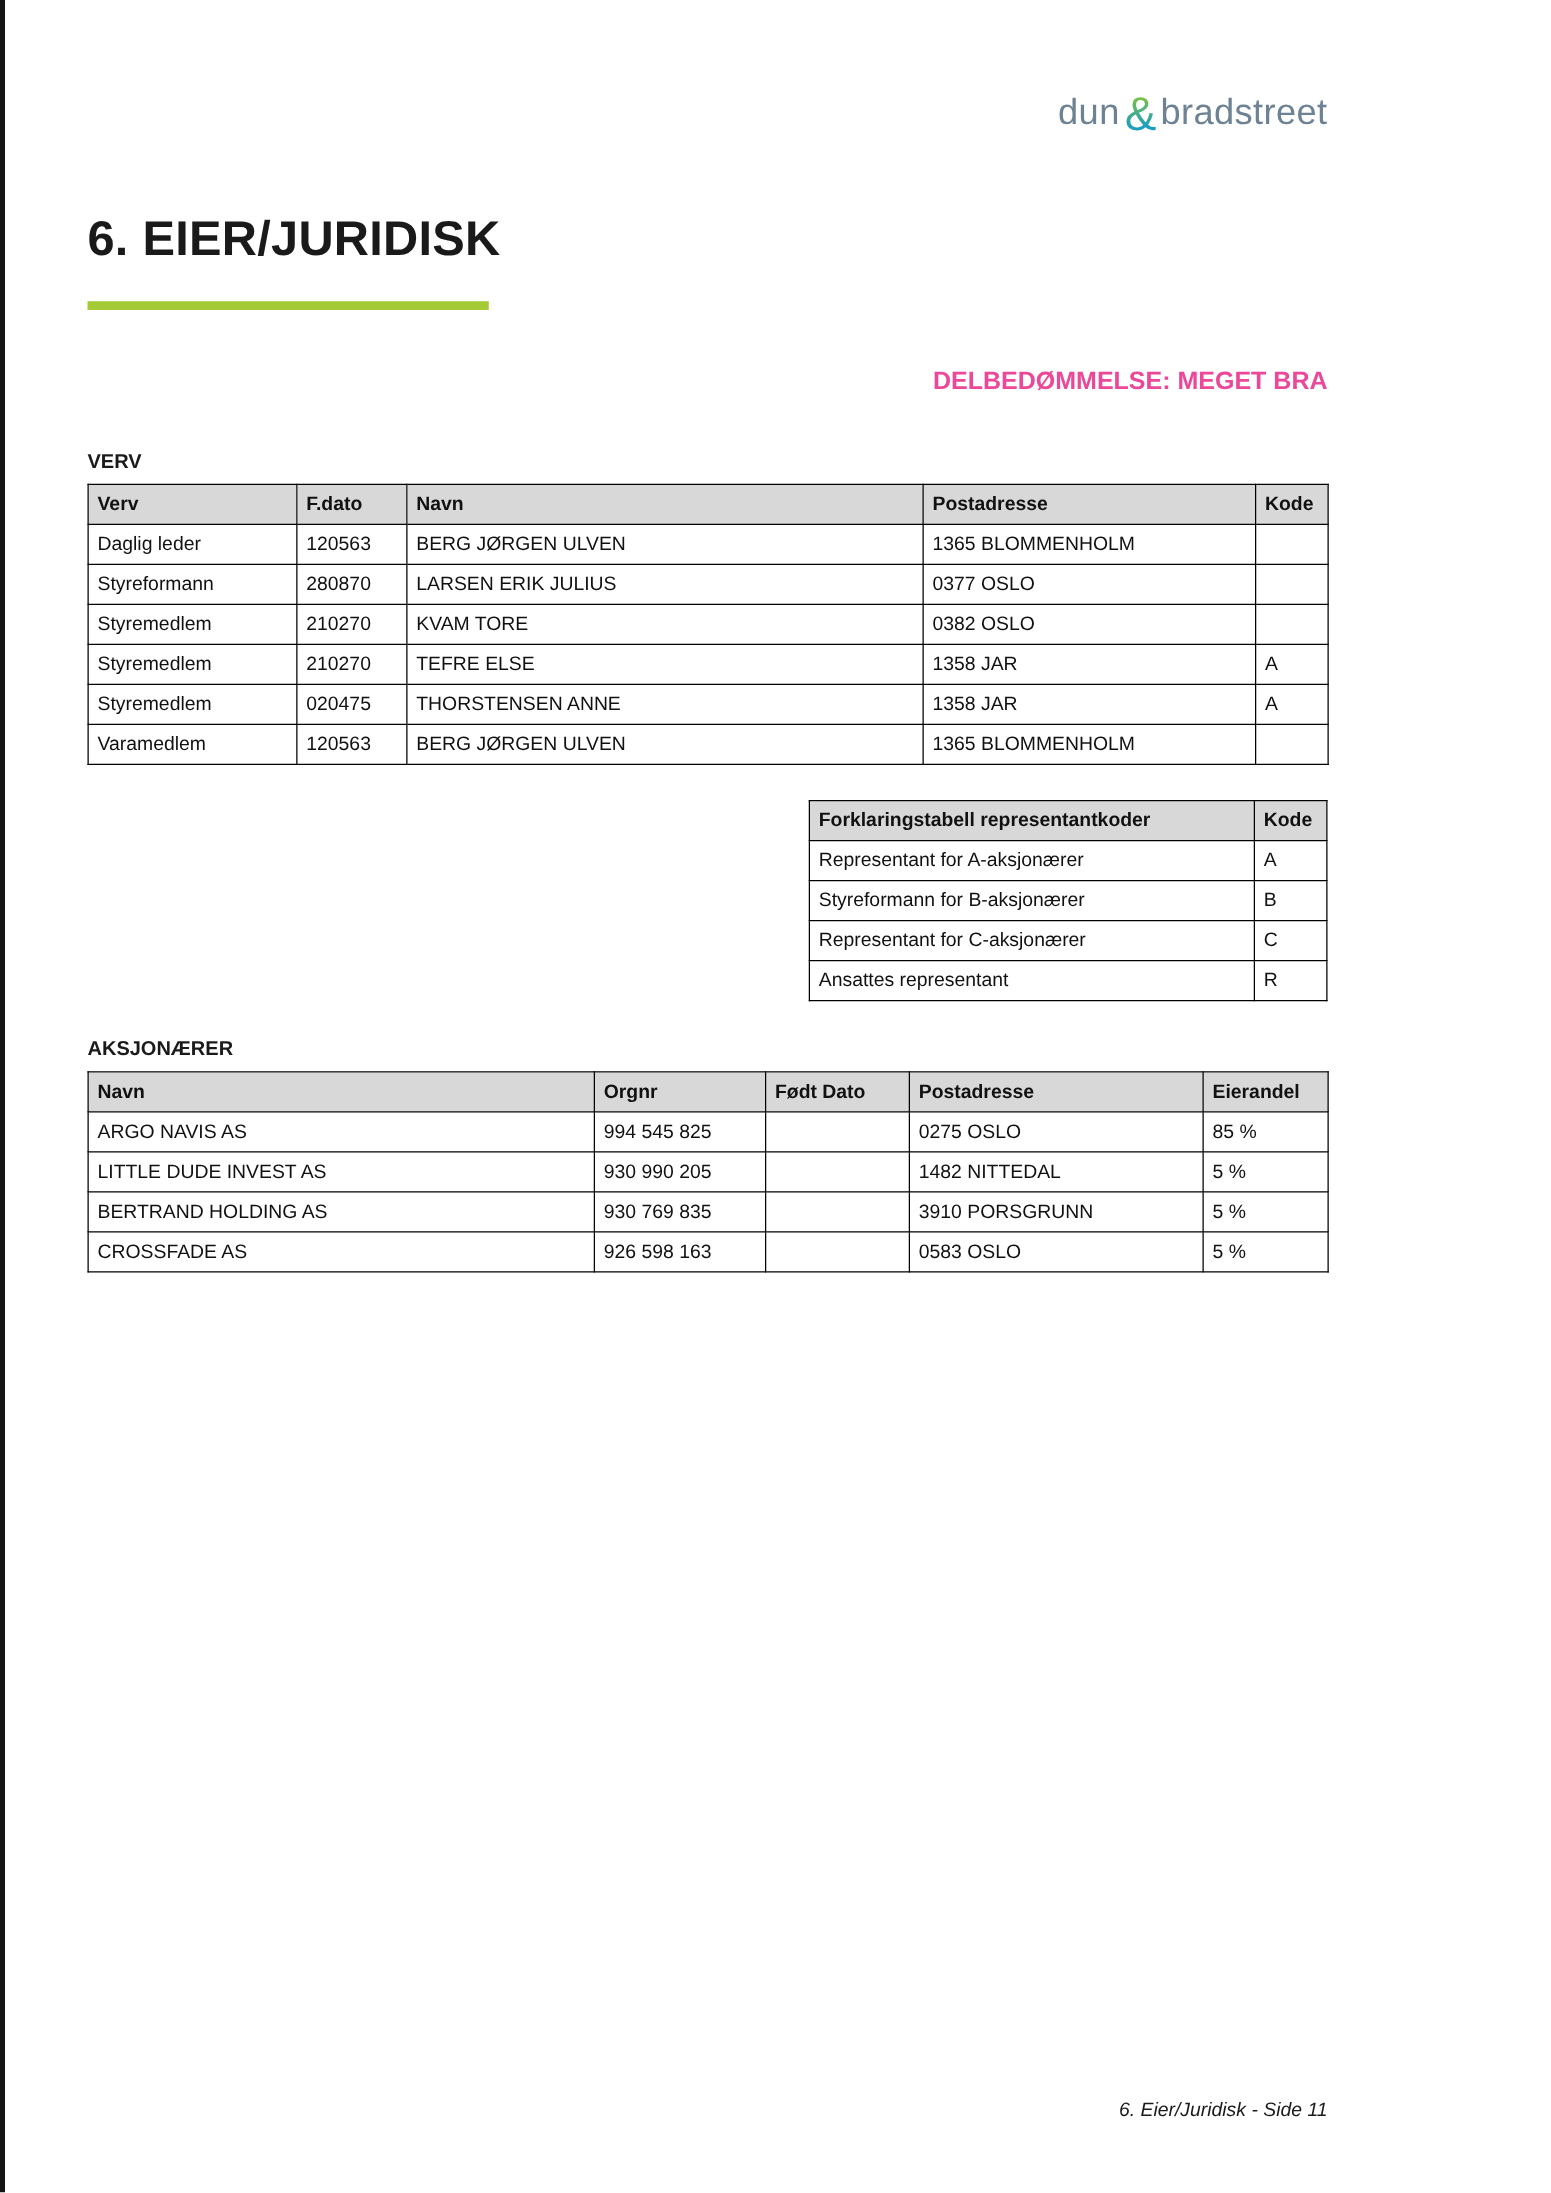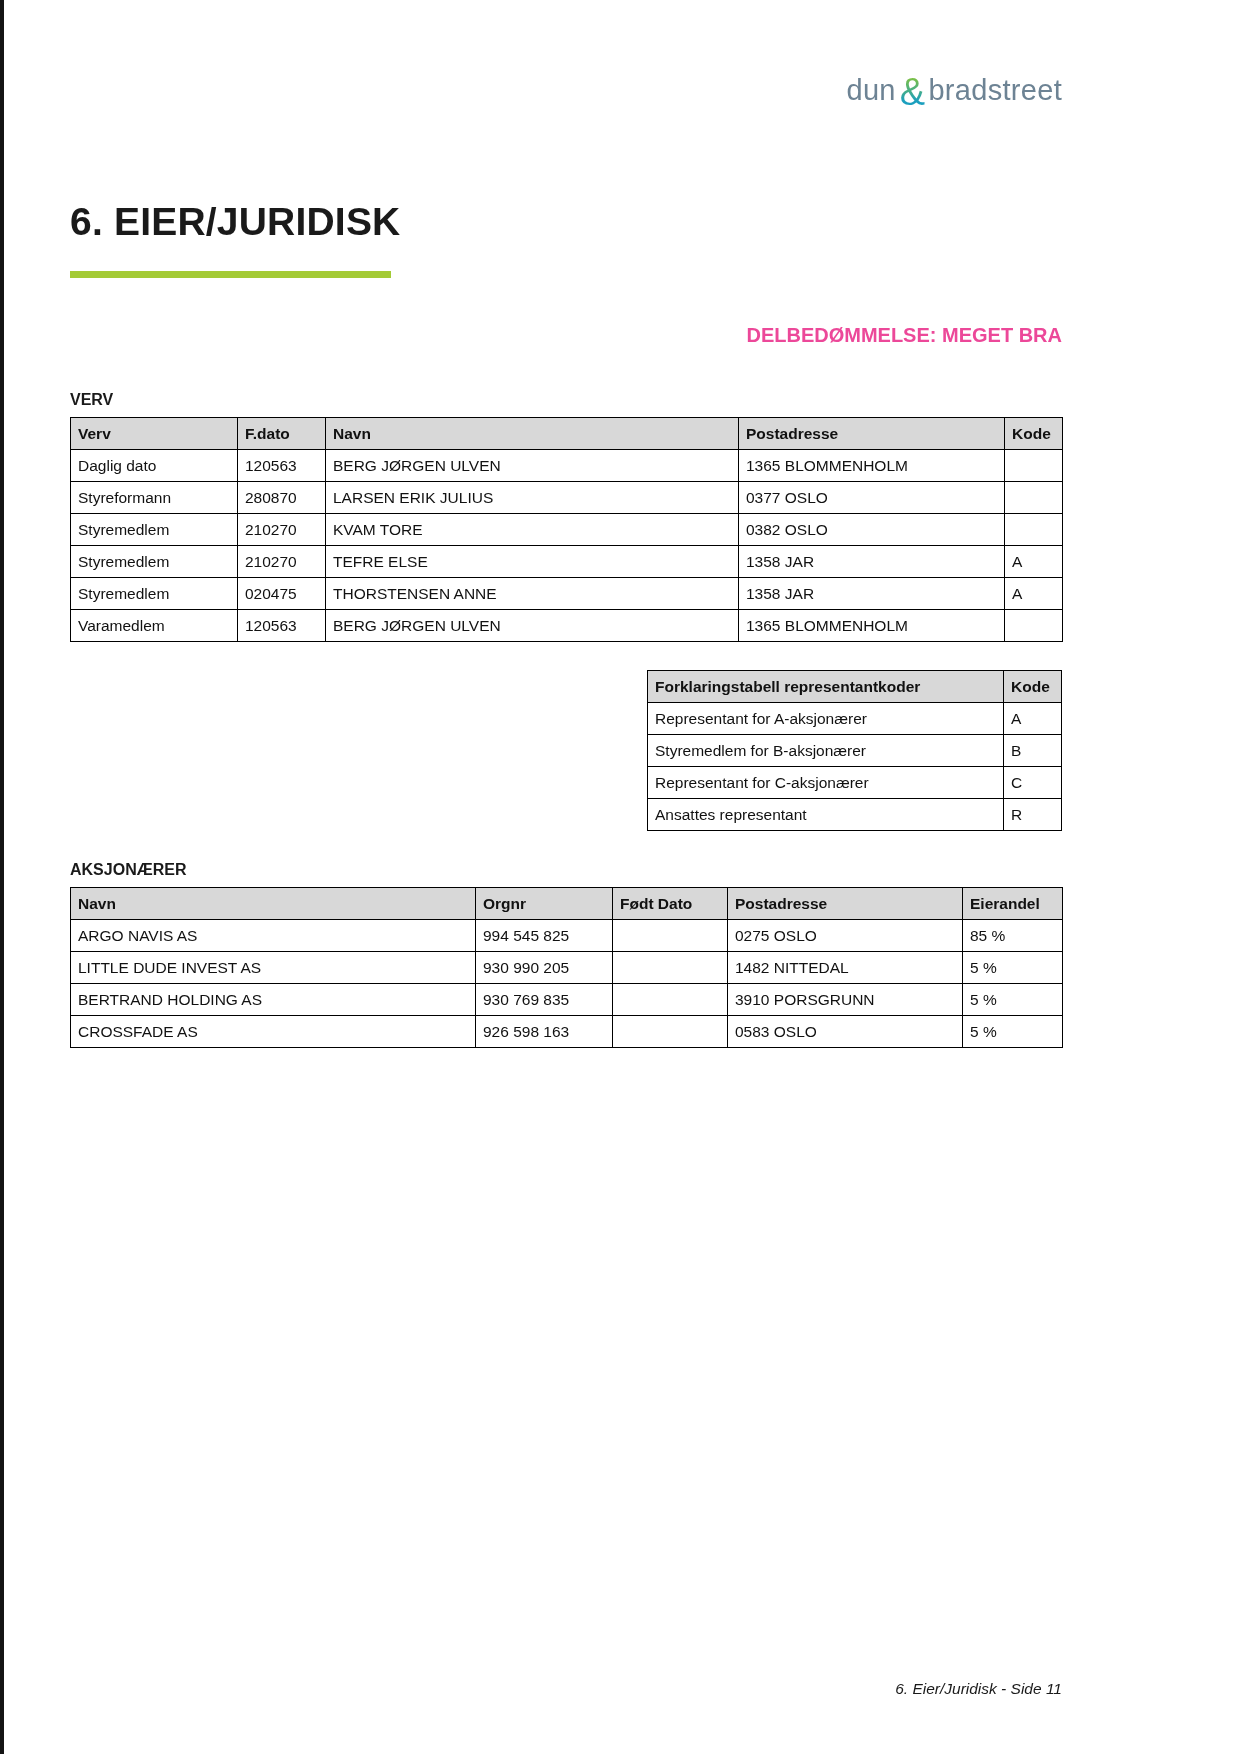--- a/index.html
+++ b/index.html
@@ -41,21 +41,21 @@
     margin: 0 3px 0 4px;
     background: linear-gradient(180deg, #7ec142 10%, #1b9fbe 75%);
     -webkit-background-clip: text;
     background-clip: text;
     -webkit-text-fill-color: transparent;
     color: #1b9fbe;
     position: relative;
     top: 2px;
   }
   .page-title {
-    margin-top: 92px;
+    margin-top: 62px;
     font-size: 39px;
     font-weight: bold;
     letter-spacing: 0.2px;
     color: #1a1a1a;
   }
   .accent-bar {
     margin-top: 27px;
     width: 321px;
     height: 7px;
     background: #a4cb36;
@@ -140,21 +140,21 @@
       <tr>
           <th>Verv</th>
           <th>F.dato</th>
           <th>Navn</th>
           <th>Postadresse</th>
           <th>Kode</th>
         </tr>
     </thead>
     <tbody>
         <tr>
-          <td>Daglig dato</td>
+          <td>Daglig leder</td>
           <td>120563</td>
           <td>BERG JØRGEN ULVEN</td>
           <td>1365 BLOMMENHOLM</td>
           <td></td>
         </tr>
         <tr>
           <td>Styreformann</td>
           <td>280870</td>
           <td>LARSEN ERIK JULIUS</td>
           <td>0377 OSLO</td>
@@ -201,21 +201,21 @@
           <th>Forklaringstabell representantkoder</th>
           <th>Kode</th>
         </tr>
     </thead>
     <tbody>
         <tr>
           <td>Representant for A-aksjonærer</td>
           <td>A</td>
         </tr>
         <tr>
-          <td>Styremedlem for B-aksjonærer</td>
+          <td>Styreformann for B-aksjonærer</td>
           <td>B</td>
         </tr>
         <tr>
           <td>Representant for C-aksjonærer</td>
           <td>C</td>
         </tr>
         <tr>
           <td>Ansattes representant</td>
           <td>R</td>
         </tr>

